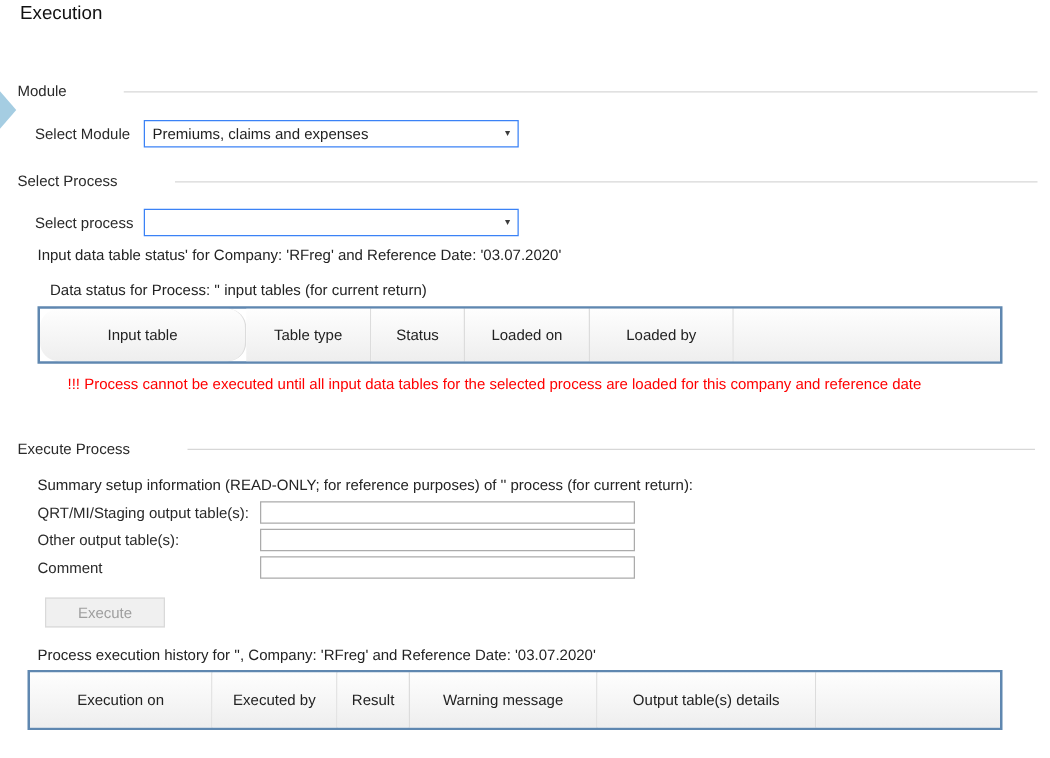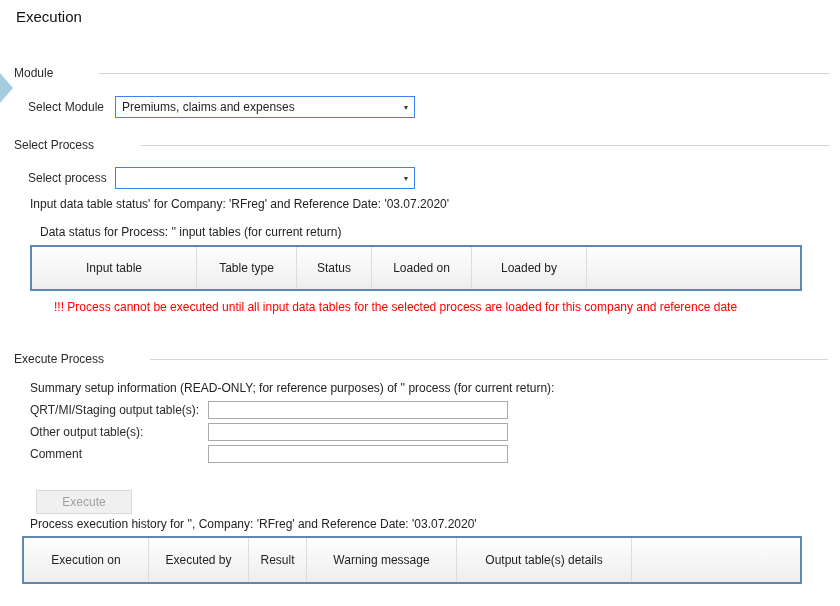--- a/index.html
+++ b/index.html
@@ -73,27 +73,26 @@
     padding: 0 3px;
   }
 
   .btn-disabled {
     width: 96px; height: 24px;
     background: #f0f0f0;
     border: 1px solid #d9d9d9;
     color: #9f9f9f;
     font-family: "Liberation Sans", "DejaVu Sans", sans-serif;
     font-size: 12px;
-    margin-top: 12px;
   }
 </style>
 </head>
 <body>
 
-<div class="abs page-title" style="left:16px; top:8px;">Execution</div>
+<div class="abs page-title" style="left:16px; top:2px;">Execution</div>
 
 <div class="abs chevron" style="left:0; top:73px;"></div>
 
 <div class="abs group-header" style="left:14px; top:66px; right:10px;">
   <span class="glabel">Module</span>
   <span class="gline"></span>
 </div>
 
 <div class="abs field-label" style="left:28px; top:96px;">Select Module</div>
 <div class="abs combo" style="left:115px; top:96px;">
@@ -111,21 +110,21 @@
   <span class="combo-text"></span>
   <span class="combo-arrow">▼</span>
 </div>
 
 <div class="abs note-text" style="left:30px; top:197px;">Input data table status' for Company: 'RFreg' and Reference Date: '03.07.2020'</div>
 
 <div class="abs note-text" style="left:40px; top:225px;">Data status for Process: '' input tables (for current return)</div>
 
 <div class="abs grid" style="left:30px; top:245px; width:772px; height:46px;">
   <div class="grid-header-row">
-    <div class="grid-cell" style="width:165px;">Input table</div>
+    <div class="grid-cell" style="width:165px;border-radius:15px;">Input table</div>
     <div class="grid-cell" style="width:100px;">Table type</div>
     <div class="grid-cell" style="width:75px;">Status</div>
     <div class="grid-cell" style="width:100px;">Loaded on</div>
     <div class="grid-cell" style="width:115px;">Loaded by</div>
     <div class="grid-cell filler"></div>
   </div>
 </div>
 
 <div class="abs warning-text" style="left:54px; top:300px;text-align:center;">!!! Process cannot be executed until all input data tables for the selected process are loaded for this company and reference date</div>
 
@@ -144,20 +143,20 @@
 
 <div class="abs field-label" style="left:30px; top:445px; line-height:18px;">Comment</div>
 <input class="abs txt-input" style="left: 208px; top: 445px;" type="text" value="">
 
 <button class="abs btn-disabled" style="left:36px; top:478px;" disabled="">Execute</button>
 
 <div class="abs note-text" style="left:30px; top:517px;">Process execution history for '', Company: 'RFreg' and Reference Date: '03.07.2020'</div>
 
 <div class="abs grid" style="left:22px; top:536px; width:780px; height:48px;">
   <div class="grid-header-row">
-    <div class="grid-cell" style="width:125px;">Execution on</div>
+    <div class="grid-cell" style="width:146px;">Execution on</div>
     <div class="grid-cell" style="width:100px;">Executed by</div>
     <div class="grid-cell" style="width:58px;">Result</div>
     <div class="grid-cell" style="width:150px;">Warning message</div>
     <div class="grid-cell" style="width:175px;">Output table(s) details</div>
     <div class="grid-cell filler"></div>
   </div>
 </div>
 
 </body></html>

